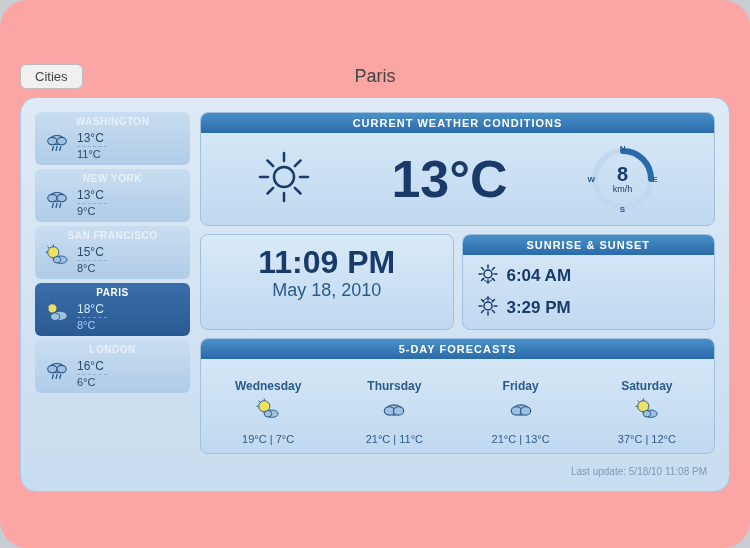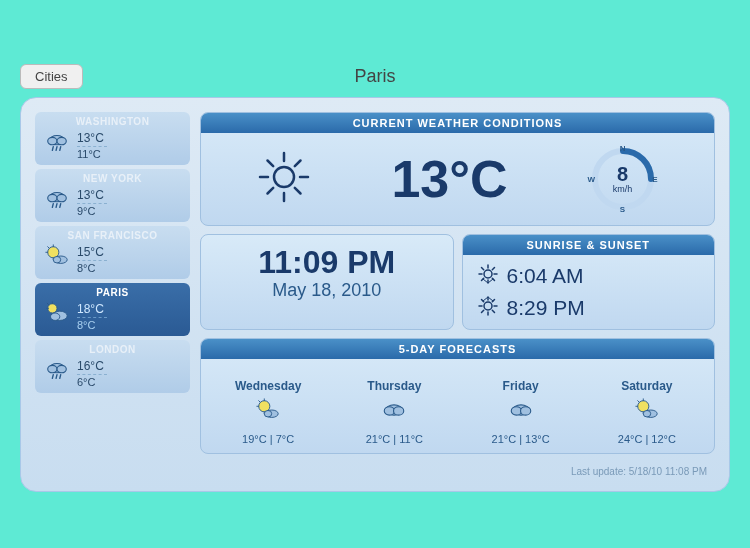--- a/index.html
+++ b/index.html
@@ -8,25 +8,26 @@
       display: flex;
       justify-content: center;
       align-items: center;
       width: 750px;
       height: 548px;
       font-family: Arial, Helvetica, sans-serif;
     }
     .app-container {
       width: 750px;
       height: 548px;
-      background: #5eead4;
+      background: #fca5a5;
       display: flex;
       flex-direction: column;
       align-items: center;
       justify-content: center;
+      border-radius: 27px;
     }
     .top-bar {
       width: 100%;
       display: flex;
       align-items: center;
       justify-content: center;
       position: relative;
       padding: 10px 20px;
       flex-shrink: 0;
     }
@@ -230,22 +231,22 @@
       flex-direction: column;
       gap: 6px;
       align-items: flex-start;
     }
     .sun-row {
       display: flex;
       align-items: center;
       gap: 8px;
     }
     .sun-time {
-      font-size: 21px;
-      font-weight: normal;
+      font-size: 17px;
+      font-weight: bold;
       color: #1a3a6a;
     }
 
     
     .forecast-section {
       background: linear-gradient(180deg, #d8eaf8 0%, #c0d8f0 100%);
       border: 1px solid #a0c0e0;
       border-radius: 8px;
       overflow: hidden;
     }
@@ -479,21 +480,21 @@
                     <line x1="11" y1="17" x2="11" y2="20" stroke="#1a3a6a" stroke-width="1.5" stroke-linecap="round"></line>
                     <line x1="2" y1="11" x2="5" y2="11" stroke="#1a3a6a" stroke-width="1.5" stroke-linecap="round"></line>
                     <line x1="17" y1="11" x2="20" y2="11" stroke="#1a3a6a" stroke-width="1.5" stroke-linecap="round"></line>
                     <line x1="4.5" y1="4.5" x2="6.7" y2="6.7" stroke="#1a3a6a" stroke-width="1.5" stroke-linecap="round"></line>
                     <line x1="15.3" y1="15.3" x2="17.5" y2="17.5" stroke="#1a3a6a" stroke-width="1.5" stroke-linecap="round"></line>
                     <line x1="17.5" y1="4.5" x2="15.3" y2="6.7" stroke="#1a3a6a" stroke-width="1.5" stroke-linecap="round"></line>
                     <line x1="6.7" y1="15.3" x2="4.5" y2="17.5" stroke="#1a3a6a" stroke-width="1.5" stroke-linecap="round"></line>
                     <polyline points="6,6 11,2 16,6" fill="none" stroke="#1a3a6a" stroke-width="1" stroke-linecap="round" stroke-linejoin="round"></polyline>
                   </svg>
                 </div>
-                <div class="sun-time">8:29 PM</div>
+                <div class="sun-time">3:29 PM</div>
               </div>
             </div>
           </div>
         </div>
 
         <div class="forecast-section">
           <div class="section-header">5-DAY FORECASTS</div>
           <div class="forecast-body" id="forecast-container">
           <div class="forecast-day">
     <div class="forecast-day-name">Wednesday</div>
@@ -530,21 +531,21 @@
     <div class="forecast-day-name">Saturday</div>
     <div class="forecast-icon"><svg width="26" height="26" viewBox="0 0 28 28" fill="none">
       <circle cx="10" cy="10" r="6" fill="#f0e060" stroke="#2a5a8a" stroke-width="1"></circle>
       <line x1="10" y1="2" x2="10" y2="4" stroke="#2a5a8a" stroke-width="1" stroke-linecap="round"></line>
       <line x1="10" y1="16" x2="10" y2="18" stroke="#2a5a8a" stroke-width="1" stroke-linecap="round"></line>
       <line x1="2" y1="10" x2="4" y2="10" stroke="#2a5a8a" stroke-width="1" stroke-linecap="round"></line>
       <line x1="4" y1="4" x2="5.5" y2="5.5" stroke="#2a5a8a" stroke-width="1" stroke-linecap="round"></line>
       <ellipse cx="18" cy="18" rx="7" ry="4" fill="#a0c0e0" stroke="#2a5a8a" stroke-width="1"></ellipse>
       <ellipse cx="14" cy="18" rx="4" ry="3.5" fill="#a0c0e0" stroke="#2a5a8a" stroke-width="1"></ellipse>
     </svg></div>
-    <div class="forecast-temps">24°C | 12°C</div>
+    <div class="forecast-temps">37°C | 12°C</div>
   </div>
             </div>
         </div>
 
       </div>
     </div>
 
     <div class="footer">Last update: 5/18/10 11:08 PM</div>
   </div>
 </div>

